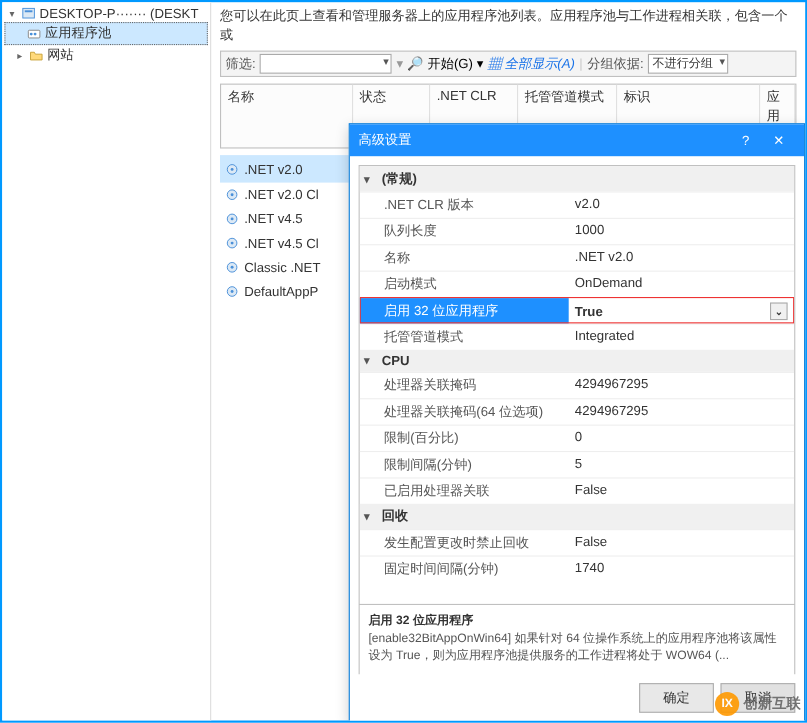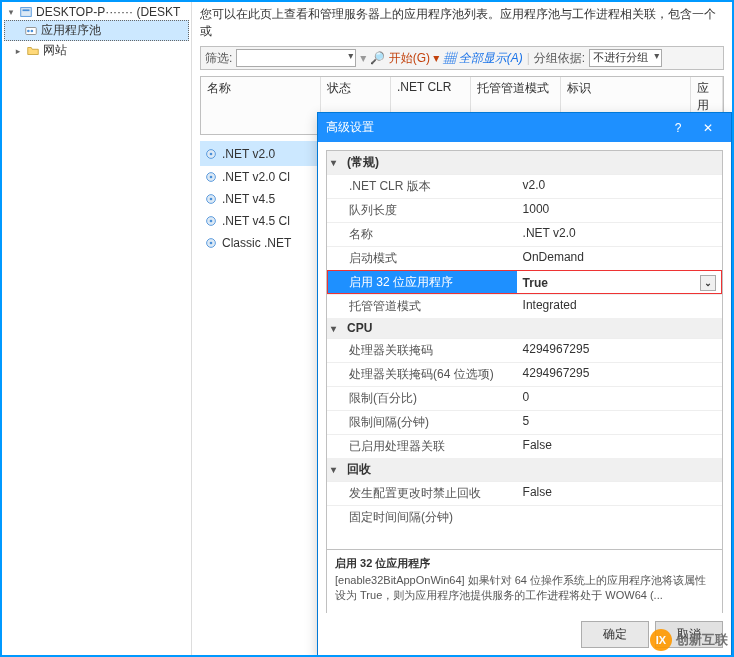--- a/index.html
+++ b/index.html
@@ -13,21 +13,21 @@
   .toggle { width: 10px; font-size: 9px; color: #666; text-align: center; }
   .indent { display: inline-block; }
 
   .main { flex: 1; display: flex; flex-direction: column; padding: 4px 8px; gap: 6px; }
   .desc { color: #333; font-size: 12px; }
   .filterbar { display: flex; align-items: center; gap: 4px; border: 1px solid #c0c0c0; background: #f4f4f4; padding: 2px 4px; }
   .filterbar .combo { width: 120px; height: 18px; border: 1px solid #aaa; background: #fff; position: relative; }
   .filterbar .combo::after { content: "▾"; position: absolute; right: 2px; top: 0; font-size: 10px; color: #555; }
   .filterbar .label { color: #555; }
   .filterbar .link { color: #1a73e8; font-style: italic; }
-  .filterbar .disabled { color: #c2410c; }
+  .filterbar .disabled { color: #000000; }
 
   .listhdr { display: flex; border: 1px solid #c0c0c0; background: #fcfcfc; }
   .listhdr > div { padding: 3px 6px; border-right: 1px solid #e0e0e0; }
   .c-name { width: 120px; } .c-status { width: 70px; } .c-clr { width: 80px; } .c-pipe { width: 90px; } .c-id { width: 130px; } .c-wp { flex: 1; }
 
   .listrow { display: flex; align-items: center; padding: 2px 0; }
   .listrow.sel { background: #cce8ff; }
   .listrow .c-name { display: flex; align-items: center; gap: 4px; padding-left: 4px; }
   .listrow > div { padding: 2px 6px; }
   .gear { width: 14px; height: 14px; }
@@ -187,20 +187,27 @@
               </svg></span>
             <span>Classic .NET</span>
           </div>
           <div class="c-status"></div>
           <div class="c-clr"></div>
           <div class="c-pipe"></div>
           <div class="c-id"></div>
           <div class="c-wp"></div>
         </div>
         <div class="listrow">
+          <div class="c-name">
+            <span class="gear"><svg viewBox="0 0 16 16">
+                <circle cx="8" cy="8" r="5" fill="#dce9f5" stroke="#4a90d9"></circle>
+                <circle cx="8" cy="8" r="1.5" fill="#4a90d9"></circle>
+              </svg></span>
+            <span>DefaultAppP</span>
+          </div>
           <div class="c-status"></div>
           <div class="c-clr"></div>
           <div class="c-pipe"></div>
           <div class="c-id"></div>
           <div class="c-wp"></div>
         </div>
       </div>
   </div>
 </div>
 
@@ -267,20 +274,21 @@
         <div class="cat">
           <span class="tw">▾</span>
           <span>回收</span>
         </div>
         <div class="prow">
           <div class="pname">发生配置更改时禁止回收</div>
           <div class="pval">False</div>
         </div>
         <div class="prow">
           <div class="pname">固定时间间隔(分钟)</div>
+          <div class="pval">1740</div>
         </div>
       </div>
     <div class="helpbox">
       <div class="hb-title">启用 32 位应用程序</div>
       <div>[enable32BitAppOnWin64] 如果针对 64 位操作系统上的应用程序池将该属性设为 True，则为应用程序池提供服务的工作进程将处于 WOW64 (...</div>
     </div>
   </div>
   <div class="dbtns">
     <div class="btn">确定</div>
     <div class="btn">取消</div>

